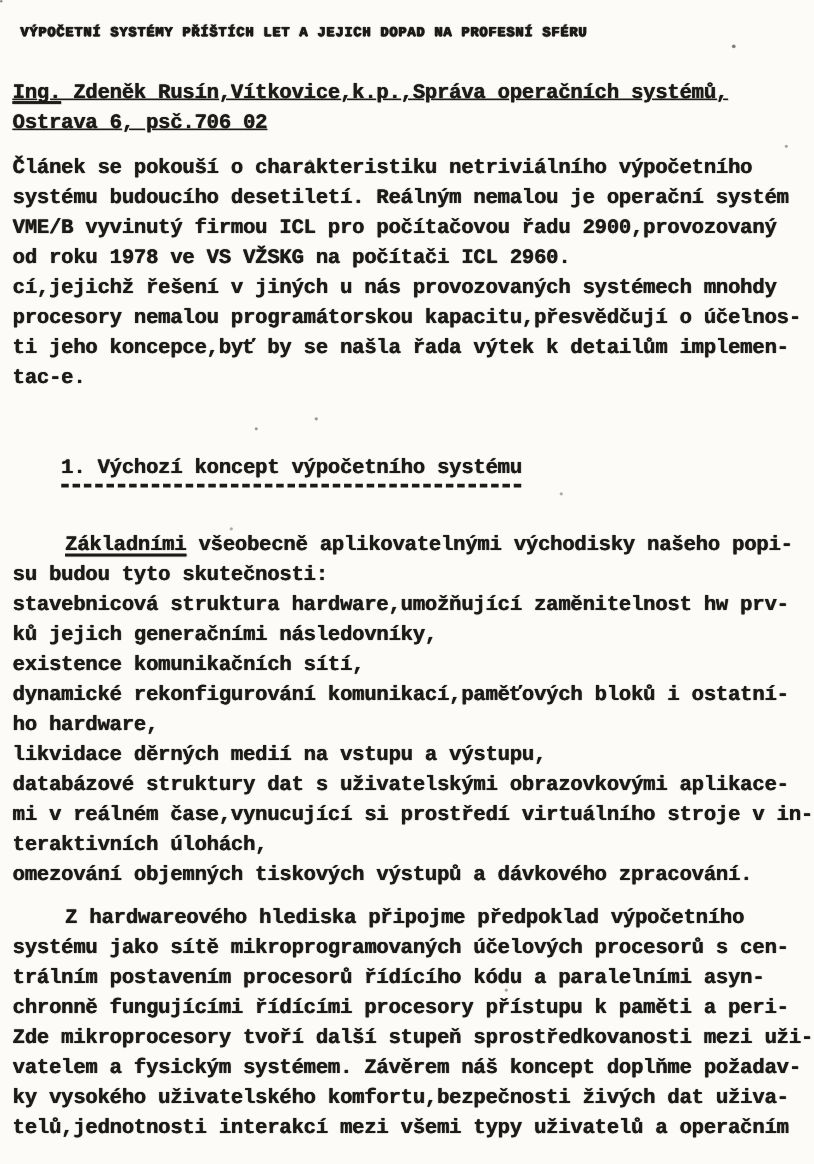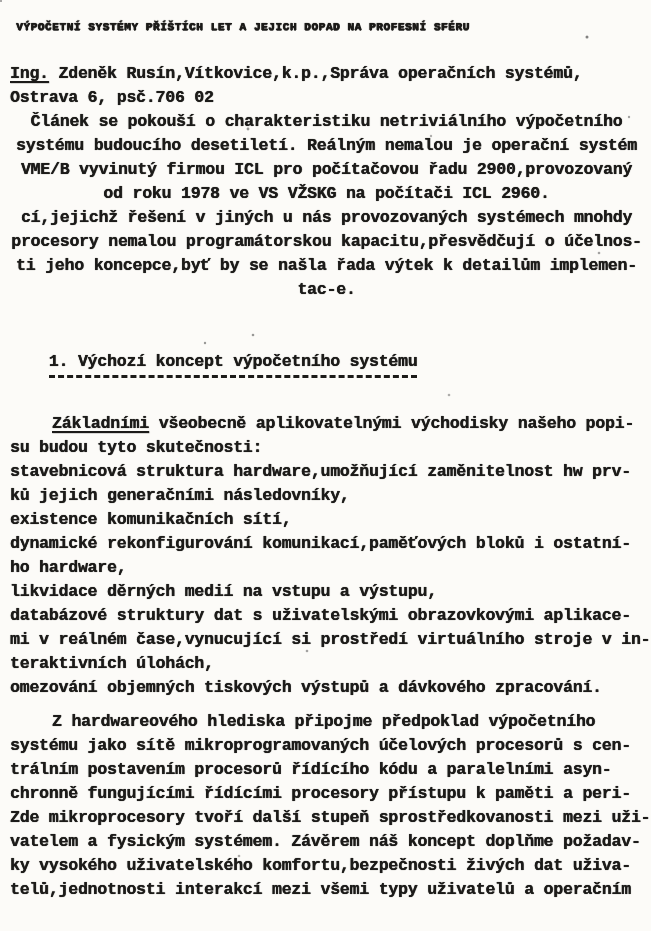--- a/index.html
+++ b/index.html
@@ -29,22 +29,22 @@
   }
   .title-line{
     font-size:11px;
     line-height:26px;
     letter-spacing:0.6px;
     margin-left:6px;
     margin-bottom:22px;
     text-shadow:0 0 1px currentColor, 0.8px 0 0 currentColor, 0.4px 0.5px 0 rgba(28,27,25,0.7);
     white-space:pre;
   }
-  .author-block{margin-bottom:0;}
-  .abstract-block{margin-bottom:24px;text-align:center;}
+  .author-block{margin-bottom:12px;text-decoration:underline;}
+  .abstract-block{margin-bottom:24px;}
   .heading-block{margin:14px 0 10px 0;}
   .heading-underline{
     display:inline-block;
     border-bottom:3px dashed var(--ink);
     padding-bottom:1px;
   }
   .und{
     text-decoration:underline;
     text-decoration-thickness:2px;
     text-underline-offset:3px;

